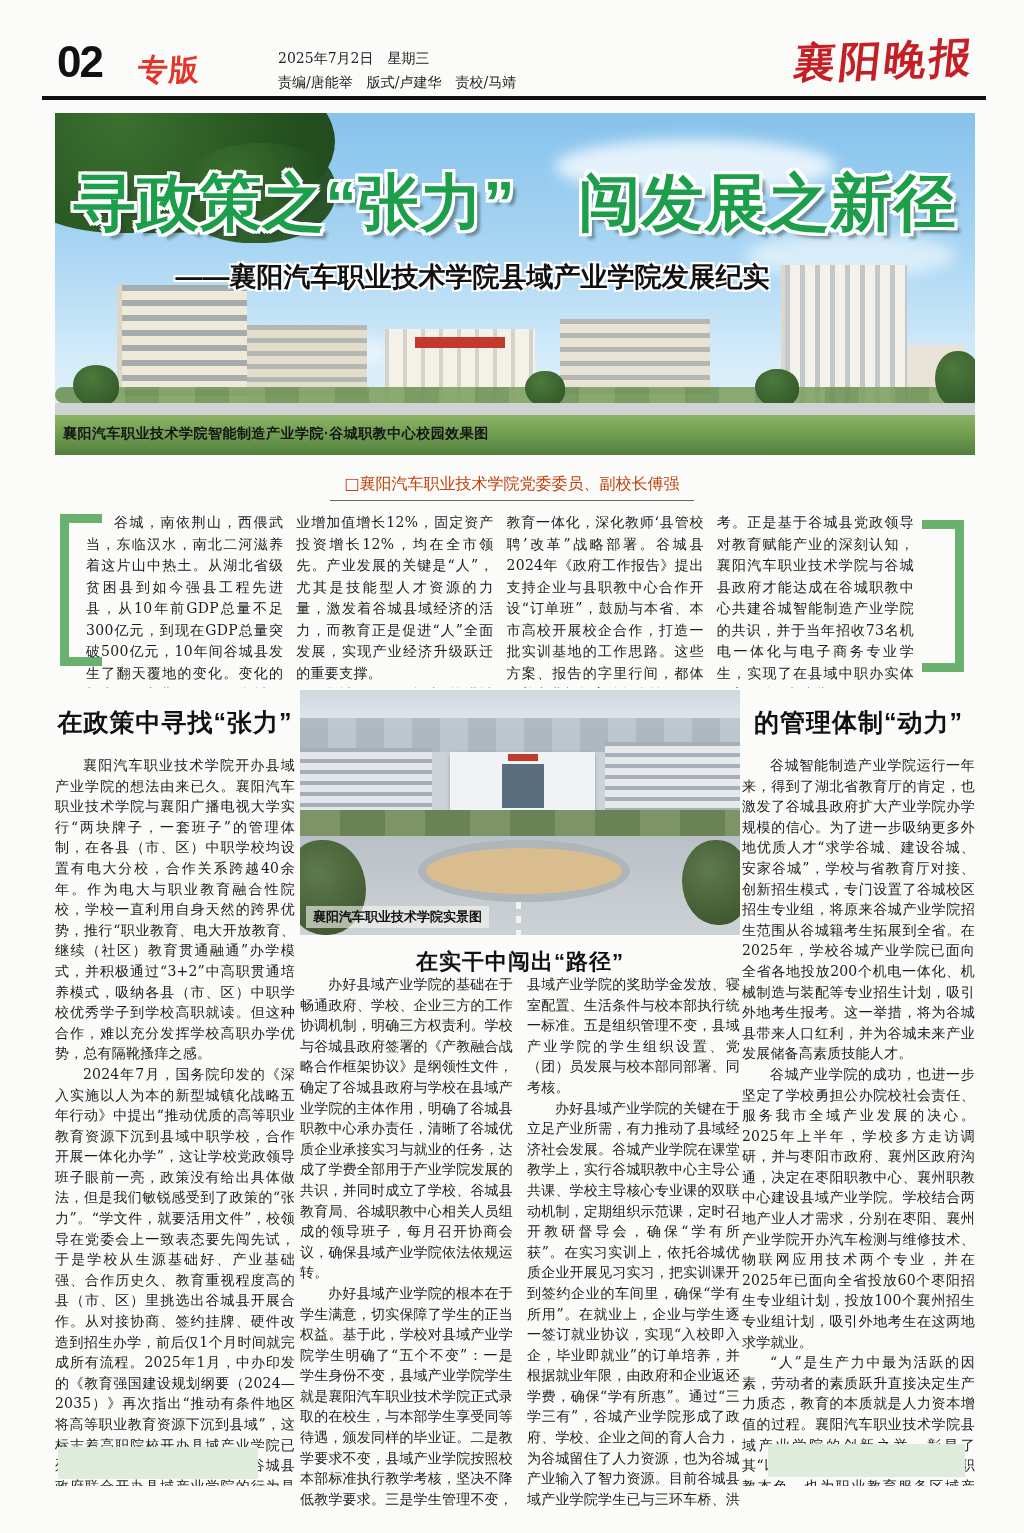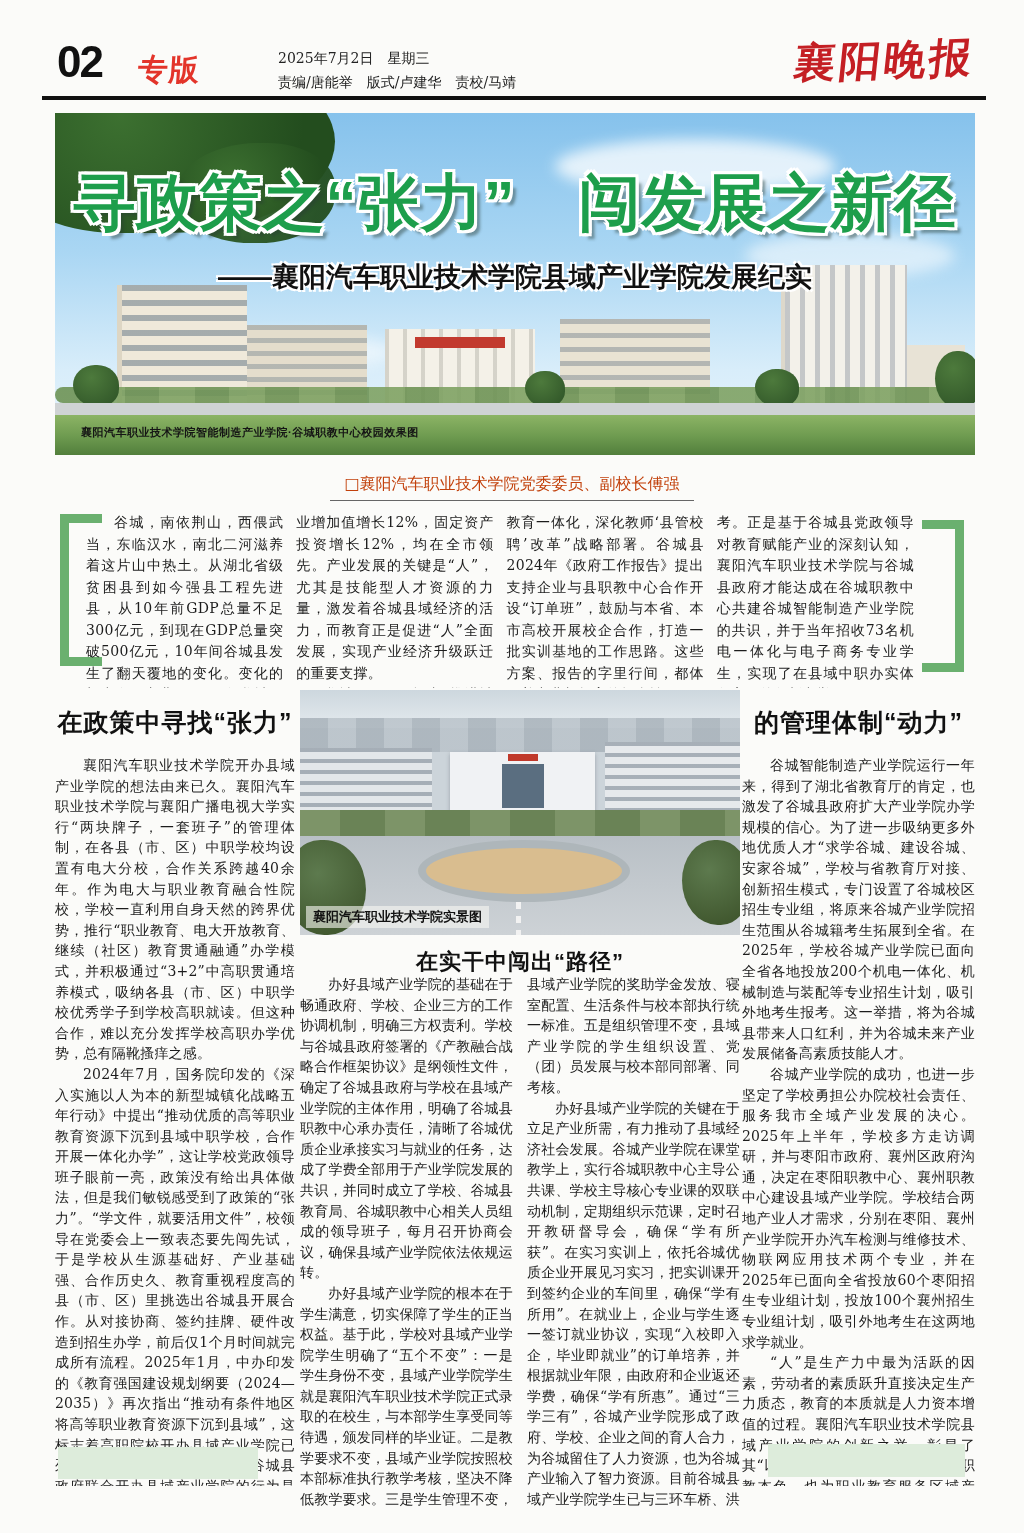--- a/index.html
+++ b/index.html
@@ -57,25 +57,25 @@
   .t2{left:470px;top:258px;width:40px;height:36px;}
   .t3{left:700px;top:256px;width:44px;height:38px;}
   .t4{left:880px;top:238px;width:46px;height:58px;}
   .hroad{position:absolute;left:0;top:290px;width:920px;height:13px;background:#cfd3d4;}
   .grass{position:absolute;left:0;top:302px;width:920px;height:40px;
       background:linear-gradient(180deg,#8cb465 0%,#6d9a4f 55%,#527f3c 100%);}
   .headline{position:absolute;left:0;top:48px;width:920px;text-align:center;
     font-family:"Liberation Sans",sans-serif;font-weight:900;font-size:62px;letter-spacing:1px;
     color:var(--headline-green);
     text-shadow:-3px -3px 0 #fff,3px -3px 0 #fff,-3px 3px 0 #fff,3px 3px 0 #fff,0 -3px 0 #fff,0 3px 0 #fff,-3px 0 0 #fff,3px 0 0 #fff,6px 6px 3px rgba(40,60,50,.45);}
-  .subheadline{position:absolute;left:0;top:146px;width:920px;text-align:center;
+  .subheadline{position:absolute;left:0;top:146px;width:835px;text-align:center;
     font-family:"Liberation Sans",sans-serif;font-weight:900;font-size:27px;color:#111;
     text-shadow:-2px -2px 0 #fff,2px -2px 0 #fff,-2px 2px 0 #fff,2px 2px 0 #fff;}
-  .hero-caption{position:absolute;left:8px;top:312px;font-size:11px;font-weight:700;color:#151515;
-    font-family:"Liberation Sans",sans-serif;letter-spacing:.5px;margin-left:18px;}
+  .hero-caption{position:absolute;left:8px;top:312px;font-size:14px;font-weight:700;color:#151515;
+    font-family:"Liberation Sans",sans-serif;letter-spacing:.5px;}
   
   .byline-row{position:absolute;left:0;top:474px;width:1024px;text-align:center;}
   .byline{display:inline-block;font-size:16px;color:#c2410c;border-bottom:1px solid #666;padding:0 14px 5px;}
   
   .bracket{position:absolute;width:42px;height:152px;}
   .bracket.left{left:60px;top:514px;border-left:9px solid var(--bracket-green);
     border-top:9px solid var(--bracket-green);border-bottom:9px solid var(--bracket-green);}
   .bracket.right{left:922px;top:520px;border-right:9px solid var(--bracket-green);
     border-top:9px solid var(--bracket-green);border-bottom:9px solid var(--bracket-green);}
   .intro{position:absolute;left:86px;top:512px;width:828px;height:176px;display:flex;gap:13px;overflow:hidden;}

